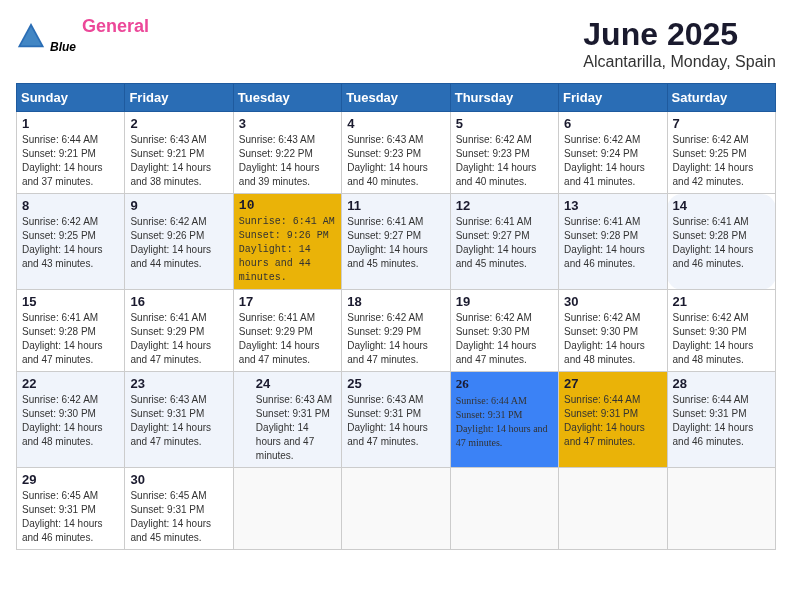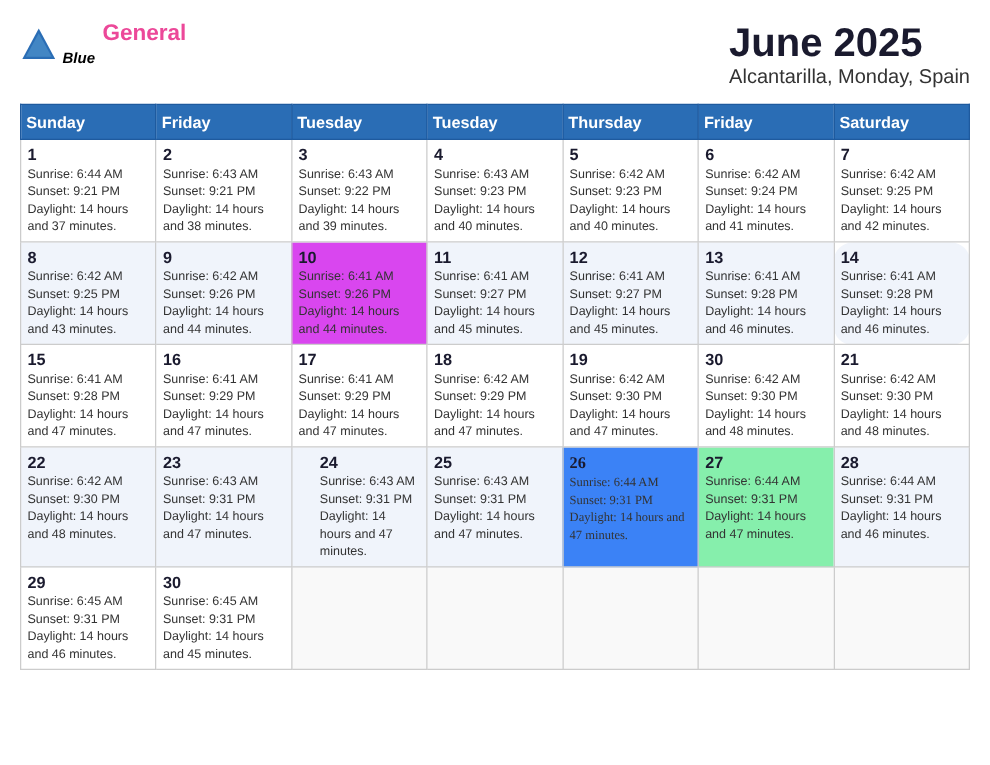--- a/index.html
+++ b/index.html
@@ -173,21 +173,21 @@
           <div class="day-info" style="white-space: pre-line;">Sunrise: 6:42 AM
 Sunset: 9:25 PM
 Daylight: 14 hours and 43 minutes.</div>
         </td>
         <td style="background: rgb(240, 244, 251);">
           <span class="day-number">9</span>
           <div class="day-info" style="white-space: pre-line;">Sunrise: 6:42 AM
 Sunset: 9:26 PM
 Daylight: 14 hours and 44 minutes.</div>
         </td>
-        <td style="background: #d946ef;">
+        <td style="background: #eab308; font-family: Liberation Mono, monospace;">
           <span class="day-number">10</span>
           <div class="day-info" style="white-space: pre-line;">Sunrise: 6:41 AM
 Sunset: 9:26 PM
 Daylight: 14 hours and 44 minutes.</div>
         </td>
         <td style="background: rgb(240, 244, 251);">
           <span class="day-number">11</span>
           <div class="day-info" style="white-space: pre-line;">Sunrise: 6:41 AM
 Sunset: 9:27 PM
 Daylight: 14 hours and 45 minutes.</div>
@@ -279,21 +279,21 @@
           <div class="day-info" style="white-space: pre-line;">Sunrise: 6:43 AM
 Sunset: 9:31 PM
 Daylight: 14 hours and 47 minutes.</div>
         </td>
         <td style="background: #3b82f6; font-family: Liberation Serif, serif;">
           <span class="day-number">26</span>
           <div class="day-info" style="white-space: pre-line;">Sunrise: 6:44 AM
 Sunset: 9:31 PM
 Daylight: 14 hours and 47 minutes.</div>
         </td>
-        <td style="background: #86efac;">
+        <td style="background: #eab308;">
           <span class="day-number">27</span>
           <div class="day-info" style="white-space: pre-line;">Sunrise: 6:44 AM
 Sunset: 9:31 PM
 Daylight: 14 hours and 47 minutes.</div>
         </td>
         <td style="background: rgb(240, 244, 251);">
           <span class="day-number">28</span>
           <div class="day-info" style="white-space: pre-line;">Sunrise: 6:44 AM
 Sunset: 9:31 PM
 Daylight: 14 hours and 46 minutes.</div>

